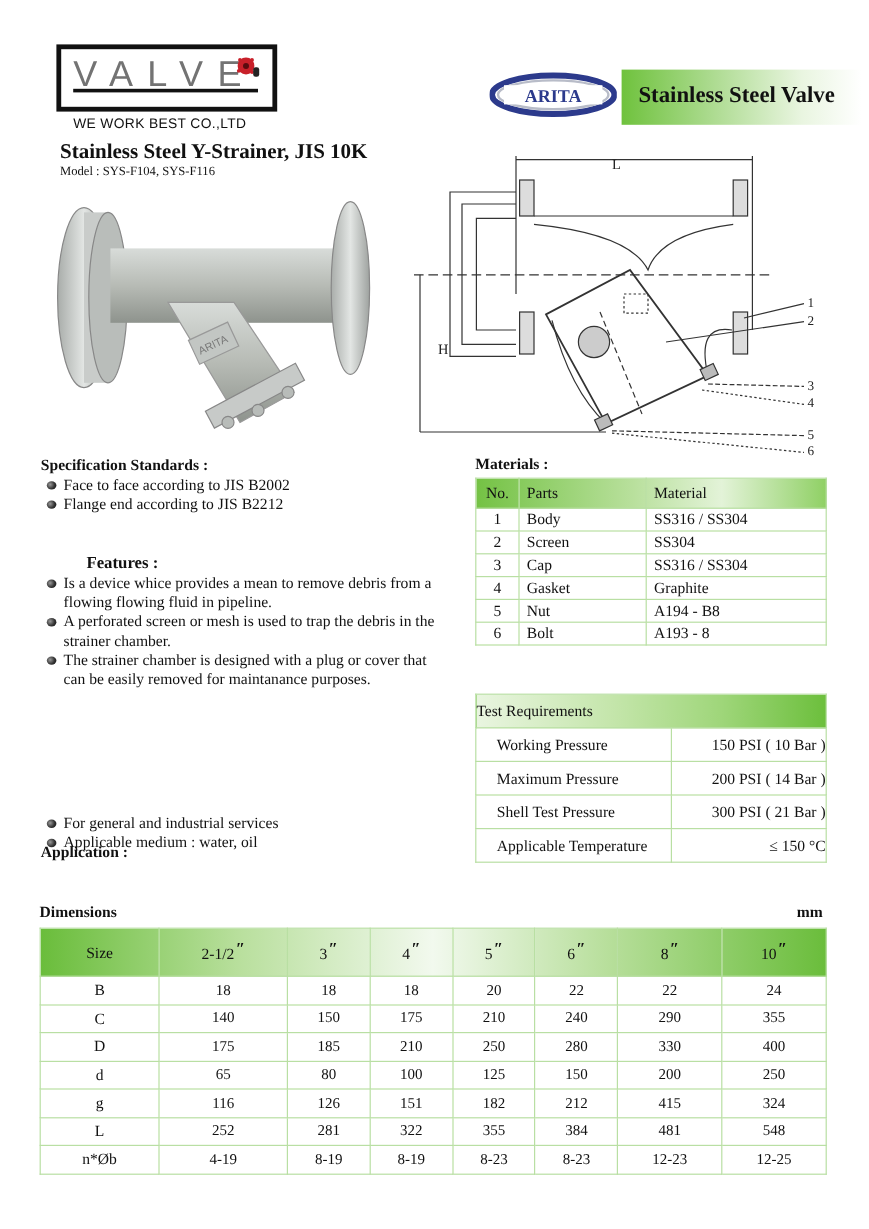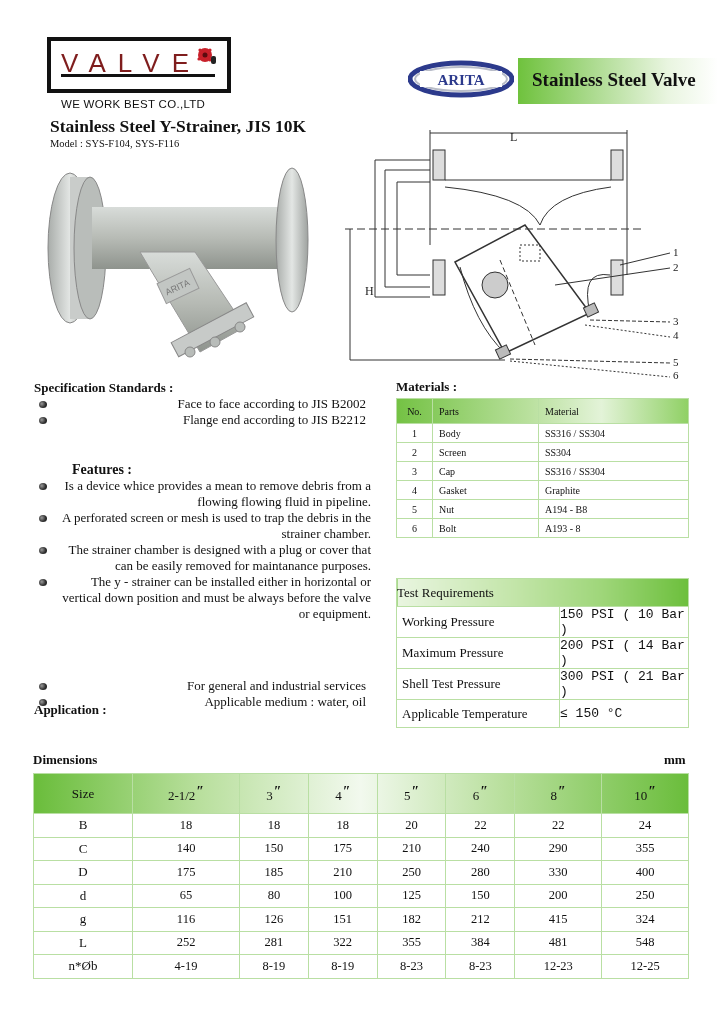--- a/index.html
+++ b/index.html
@@ -2,55 +2,55 @@
 <html><head>
 <meta charset="utf-8">
 <style>
   * { box-sizing: border-box; margin: 0; padding: 0; }
   html, body { width: 724px; height: 1024px; background: #ffffff; overflow: hidden; }
   body { position: relative; font-family: "Liberation Serif", "DejaVu Serif", serif; color: #111; }
   .abs { position: absolute; }
 
   
   .logo-box { left: 47px; top: 37px; width: 184px; height: 56px; border: 4px solid #111; background: #fff; }
-  .logo-word { position: absolute; left: 10px; top: 4px; font-family: "Liberation Sans", "DejaVu Sans", sans-serif; font-size: 26px; font-weight: normal; letter-spacing: 12px; color: #7f1d1d; line-height: 36px; }
+  .logo-word { position: absolute; left: 10px; top: 4px; font-family: "Liberation Sans", "DejaVu Sans", sans-serif; font-size: 30px; font-weight: normal; letter-spacing: 12px; color: #737373; line-height: 36px; }
   .logo-bar { position: absolute; left: 10px; right: 12px; top: 33px; height: 3px; background: #111; }
   .logo-sub { position: absolute; left: 10px; top: 37px; font-family: "Liberation Sans", "DejaVu Sans", sans-serif; font-size: 11.5px; color: #111; letter-spacing: 0.3px; margin-top: 20px; }
   .logo-wheel { position: absolute; right: 10px; top: 5px; width: 20px; height: 20px; }
 
   
   .arita { left: 408px; top: 60px; width: 106px; height: 38px; }
   .banner { left: 518px; top: 58px; width: 200px; height: 46px; background: linear-gradient(90deg, #6fc23d 0%, #a8d98a 35%, #e9f5e0 75%, #ffffff 100%); }
   .banner-text { position: absolute; left: 14px; top: 11px; font-size: 19px; font-weight: bold; color: #111; white-space: nowrap; }
 
   .title { left: 50px; top: 116px; font-size: 17.5px; font-weight: bold; white-space: nowrap; }
   .model { left: 50px; top: 138px; font-size: 10.5px; white-space: nowrap; }
 
   .product-img { left: 40px; top: 152px; width: 280px; height: 215px; }
   .diagram { left: 345px; top: 125px; width: 370px; height: 255px; }
 
   .sec-h { font-size: 13px; font-weight: bold; white-space: nowrap; }
-  .bullet-list { list-style: none; font-size: 13px; line-height: 16px; text-align: right; }
+  .bullet-list { list-style: none; font-size: 13px; line-height: 16px; }
   .bullet-list li { position: relative; padding-left: 17px; }
   .bullet-list li::before { content: ""; position: absolute; left: 3px; top: 5px; width: 8px; height: 7px; border-radius: 50%; background: radial-gradient(circle at 35% 40%, #999 0%, #333 55%, #111 100%); }
 
   
   table { border-collapse: collapse; }
-  .mat-table { left: 396px; top: 398px; width: 293px; font-size: 10px; }
+  .mat-table { left: 396px; top: 398px; width: 293px; font-size: 13px; }
   .mat-table th, .mat-table td { border: 1px solid #b9dfa3; height: 19px; font-weight: normal; text-align: left; padding: 0 6px; }
   .mat-table thead th { height: 25px; }
   .grad-head { background: linear-gradient(90deg, #74c244 0%, #b9e09d 45%, #e3f3d8 70%, #8fd064 100%); }
   .mat-table .c-no { width: 36px; text-align: center; }
   .mat-table .c-parts { width: 106px; }
 
   .test-table { left: 396px; top: 578px; width: 293px; font-size: 13px; }
   .test-table th, .test-table td { border: 1px solid #b9dfa3; height: 28px; font-weight: normal; }
   .test-table thead th { height: 28px; text-align: left; background: linear-gradient(90deg, #e9f5e0 0%, #c3e5a9 40%, #9fd67a 70%, #6cbf3c 100%); }
-  .test-table td.lbl { padding: 0 5px; width: 163px; text-align: left; }
-  .test-table td.val { text-align: left; font-family: Liberation Mono, monospace; }
+  .test-table td.lbl { padding: 0 17px; width: 163px; text-align: left; }
+  .test-table td.val { text-align: right; }
 
   .dims-title { left: 33px; top: 752px; }
   .mm { left: 664px; top: 752px; }
   .dim-table { left: 33px; top: 773px; width: 656px; font-size: 12.5px; }
   .dim-table th, .dim-table td { border: 1px solid #b9dfa3; text-align: center; font-weight: normal; height: 23.5px; }
   .dim-table thead th { height: 40px; font-size: 13px; }
   .dim-head { background: linear-gradient(90deg, #6abd3b 0%, #b8df9c 25%, #f2f9ee 50%, #b8df9c 72%, #6abd3b 100%); }
   .dim-table td.row-lbl { font-size: 13px; }
   .inch { font-style: italic; font-weight: bold; font-size: 14px; vertical-align: 4px; margin-left: 1px; }
 </style>
@@ -168,21 +168,20 @@
 <ul class="abs bullet-list" style="left:36px; top:396px; width:330px;">
   <li>Face to face according to JIS B2002</li>
   <li>Flange end according to JIS B2212</li>
 </ul>
 
 <div class="abs sec-h" style="left:34px; top:462px; font-size:14px;margin-left:38px;">Features :</div>
 <ul class="abs bullet-list" style="left:36px; top:478px; width:335px;">
   <li>Is a device whice provides a mean to remove debris from a flowing flowing fluid in pipeline.</li>
   <li>A perforated screen or mesh is used to trap the debris in the strainer chamber.</li>
   <li>The strainer chamber is designed with a plug or cover that can be easily removed for maintanance purposes.</li>
-  <li>The y - strainer can be installed either in horizontal or vertical down position and must be always before the valve or equipment.</li>
 </ul>
 
 <div class="abs sec-h" style="left:34px; top:658px;margin-top:44px;">Application :</div>
 <ul class="abs bullet-list" style="left:36px; top:678px; width:330px;">
   <li>For general and industrial services</li>
   <li>Applicable medium : water, oil</li>
 </ul>
 
 <div class="abs sec-h" style="left:396px; top:379px;">Materials :</div>
 <table class="abs mat-table">

